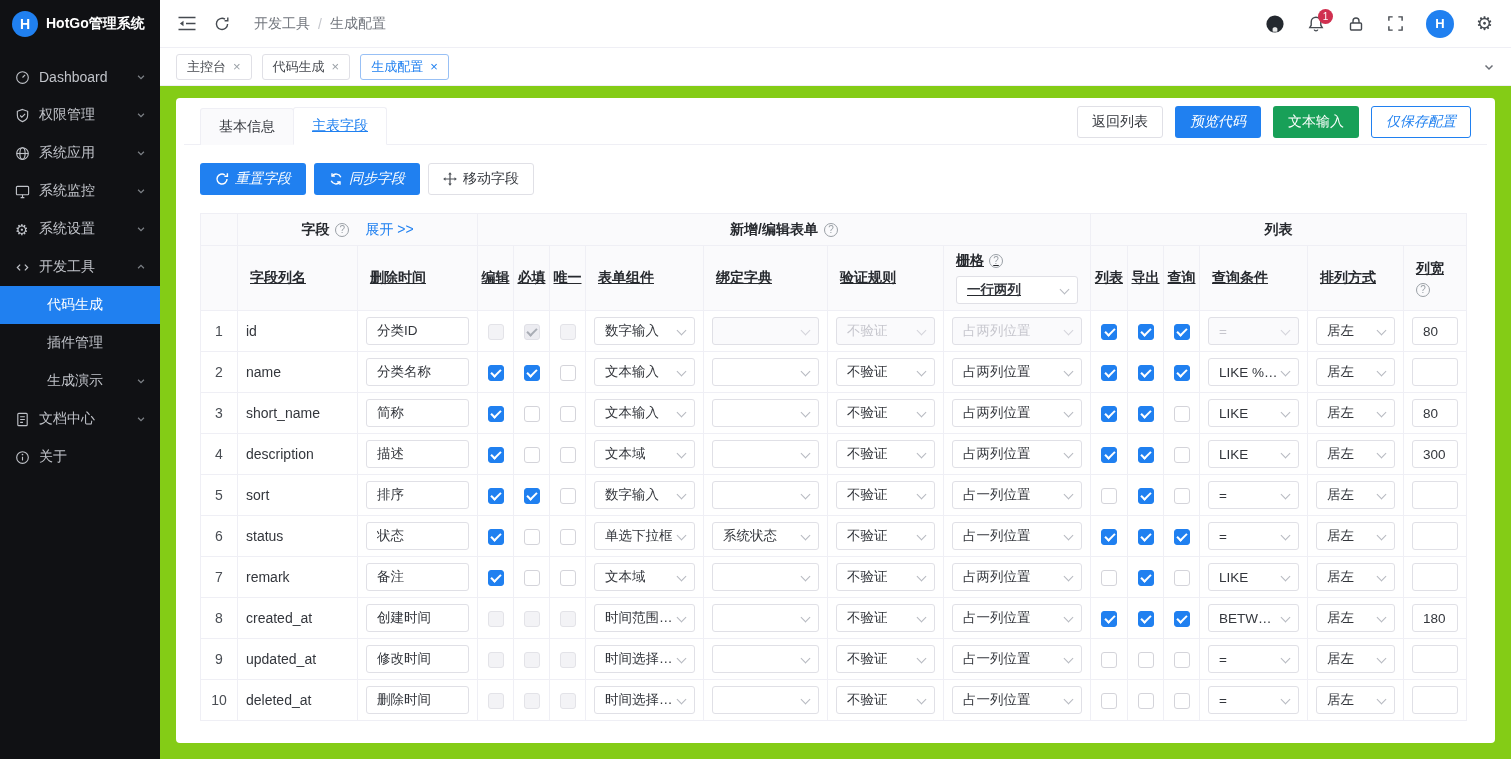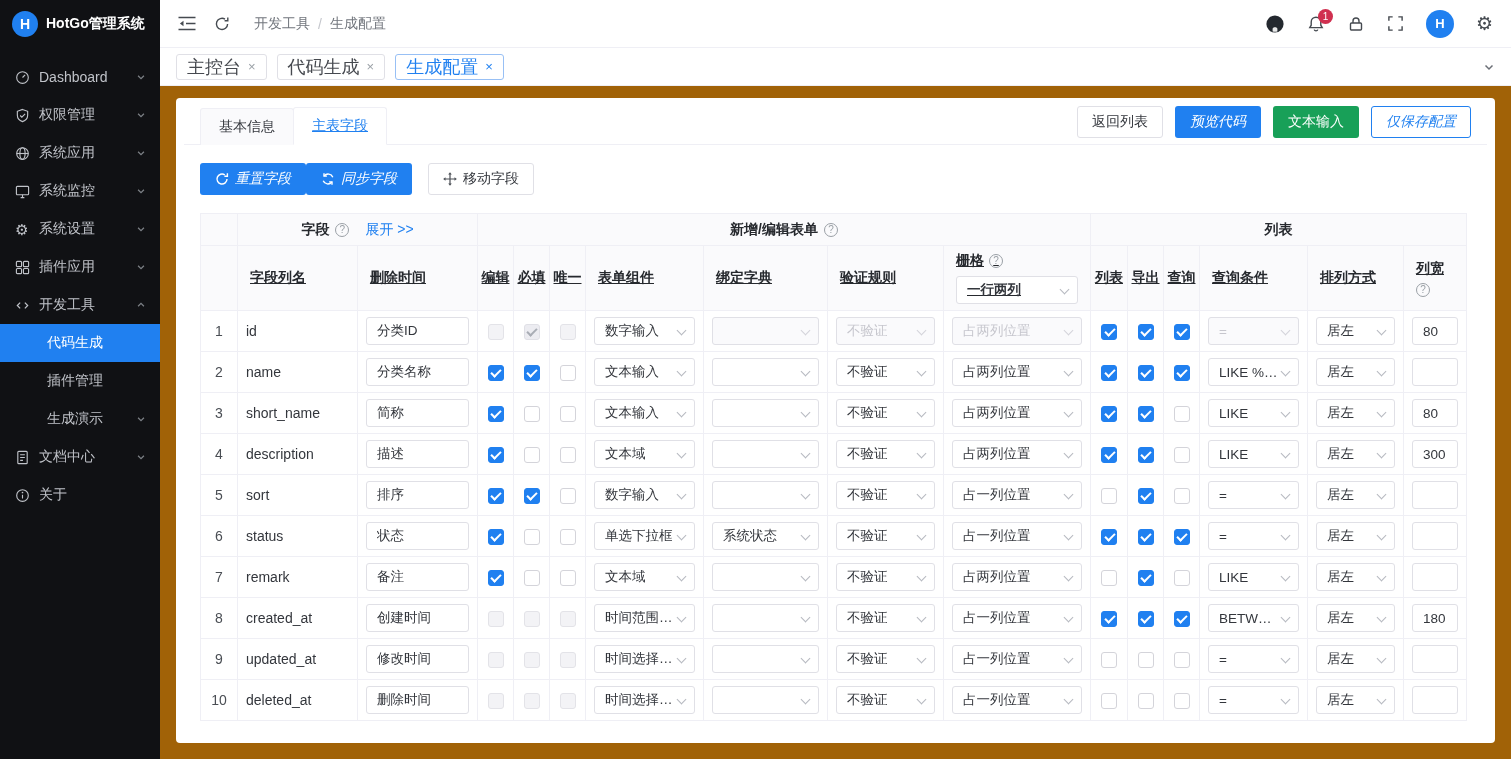--- a/index.html
+++ b/index.html
@@ -31,45 +31,45 @@
   .breadcrumb { display:flex; align-items:center; gap:8px; color:#72767d; margin-left:6px; }
   .breadcrumb .crumb-current { color:#72767d; }
   .breadcrumb .crumb-sep { color:#c4c6cc; }
   .tb-right { margin-left:auto; display:flex; align-items:center; gap:22px; }
   .badge { position:absolute; top:-6px; right:-8px; min-width:15px; height:15px; border-radius:8px; background:#d03050; color:#fff; font-size:10px; display:flex; align-items:center; justify-content:center; padding:0 3px; }
   .avatar { width:28px; height:28px; border-radius:50%; background:#2080f0; color:#fff; font-weight:bold; font-size:13px; display:flex; align-items:center; justify-content:center; }
   .gear-top { font-size:19px; color:#454a50; line-height:1; }
 
   
   .tabbar { height:38px; background:#fff; border-bottom:1px solid #efeff5; display:flex; align-items:center; padding:0 16px; gap:10px; flex:0 0 38px; }
-  .tchip { height:26px; display:flex; align-items:center; gap:7px; padding:0 10px; border:1px solid #e0e0e6; border-radius:3px; font-size:18px; color:#46494f; cursor:pointer; background:#fff; }
+  .tchip { height:26px; display:flex; align-items:center; gap:7px; padding:0 10px; border:1px solid #e0e0e6; border-radius:3px; font-size:13px; color:#46494f; cursor:pointer; background:#fff; }
   .tchip.active { color:#2080f0; border-color:#98c0f5; }
   .tclose { color:#9aa0a6; font-size:13px; line-height:1; cursor:pointer; }
   .tclose::before { content:"×"; }
   .tchip.active .tclose { color:#2080f0; }
   .tabbar-right { margin-left:auto; display:flex; align-items:center; padding-left:10px; }
 
   
-  .content { flex:1; background:#a16207; padding:12px 16px 16px; overflow:hidden; }
+  .content { flex:1; background:#84cc16; padding:12px 16px 16px; overflow:hidden; }
   .card { background:#fff; border-radius:4px; padding:8px 24px 20px; height:100%; }
 
   
   .card-top { display:flex; align-items:center; border-bottom:1px solid #efeff5; margin:0 -16px; padding:0 16px; }
   .ctabs { display:flex; align-items:flex-end; }
   .ctab { padding:9px 18px; border:1px solid #efeff5; border-bottom:none; border-radius:3px 3px 0 0; background:#fafafc; color:#33363c; cursor:pointer; position:relative; margin-bottom:-1px; }
   .ctab + .ctab { margin-left:-1px;text-decoration:underline; }
   .ctab.active { background:#fff; color:#2080f0; border-bottom:1px solid #fff; }
   .hdr-btns { margin-left:auto; display:flex; gap:12px; padding-bottom:6px; }
   .btn { height:32px; padding:0 14px; border-radius:3px; font-size:14px; display:inline-flex; align-items:center; gap:6px; cursor:pointer; border:1px solid transparent; font-family:inherit; background:#fff; }
-  .btn-default { border-color:#e0e0e6; color:#33363c;margin-left:16px; }
+  .btn-default { border-color:#e0e0e6; color:#33363c; }
   .btn-primary { background:#2080f0; color:#fff;font-style:italic; }
   .btn-success { background:#18a058; color:#fff; }
   .btn-ghost { border-color:#2080f0; color:#2080f0; background:#fff;font-style:italic; }
 
-  .action-row { display:flex; gap:0; margin-top:18px; }
+  .action-row { display:flex; gap:8px; margin-top:18px; }
 
   
   .gen-table { border-collapse:collapse; table-layout:fixed; width:1266px; margin-top:18px; }
   .gen-table th, .gen-table td { border:1px solid #efeff5; }
   .gen-table thead th { background:#fafafc; font-weight:600; color:#26292e; font-size:14px; text-align:left; padding:6px 12px; }
   .t-group th { height:32px; text-align:center !important; padding:4px 8px; }
   .t-cols th { height:64px; vertical-align:middle;text-decoration:underline; }
   .t-cols th.c-cb { text-align:center; padding:6px 2px; }
   .gen-table tbody td { height:40px; padding:6px 8px; vertical-align:middle; background:#fff; }
   td.c-num { text-align:center; color:#4a4e54; padding:6px 2px; }
@@ -177,36 +177,20 @@
       <div class="menu-item">
         <span class="mi-icon gear-glyph">⚙</span>
         <span class="mi-label">系统设置</span>
         <span class="mi-chev">
             <svg width="10" height="10" viewBox="0 0 12 12" fill="none" stroke="currentColor" stroke-width="1.5">
               <path d="M2.5 4.5L6 8l3.5-3.5"></path>
             </svg>
           </span>
       </div>
 
-      <div class="menu-item">
-        <span class="mi-icon">
-            <svg width="15" height="15" viewBox="0 0 16 16" fill="none" stroke="currentColor" stroke-width="1.2">
-              <rect x="1.5" y="1.5" width="5.5" height="5.5" rx="1"></rect>
-              <rect x="9" y="1.5" width="5.5" height="5.5" rx="1"></rect>
-              <rect x="1.5" y="9" width="5.5" height="5.5" rx="1"></rect>
-              <rect x="9" y="9" width="5.5" height="5.5" rx="1"></rect>
-            </svg>
-          </span>
-        <span class="mi-label">插件应用</span>
-        <span class="mi-chev">
-            <svg width="10" height="10" viewBox="0 0 12 12" fill="none" stroke="currentColor" stroke-width="1.5">
-              <path d="M2.5 4.5L6 8l3.5-3.5"></path>
-            </svg>
-          </span>
-      </div>
 
       <div class="menu-item">
         <span class="mi-icon">
             <svg width="15" height="15" viewBox="0 0 16 16" fill="none" stroke="currentColor" stroke-width="1.3">
               <path d="M5.5 5L2.5 8l3 3M10.5 5l3 3-3 3"></path>
             </svg>
           </span>
         <span class="mi-label">开发工具</span>
         <span class="mi-chev up">
             <svg width="10" height="10" viewBox="0 0 12 12" fill="none" stroke="currentColor" stroke-width="1.5">

